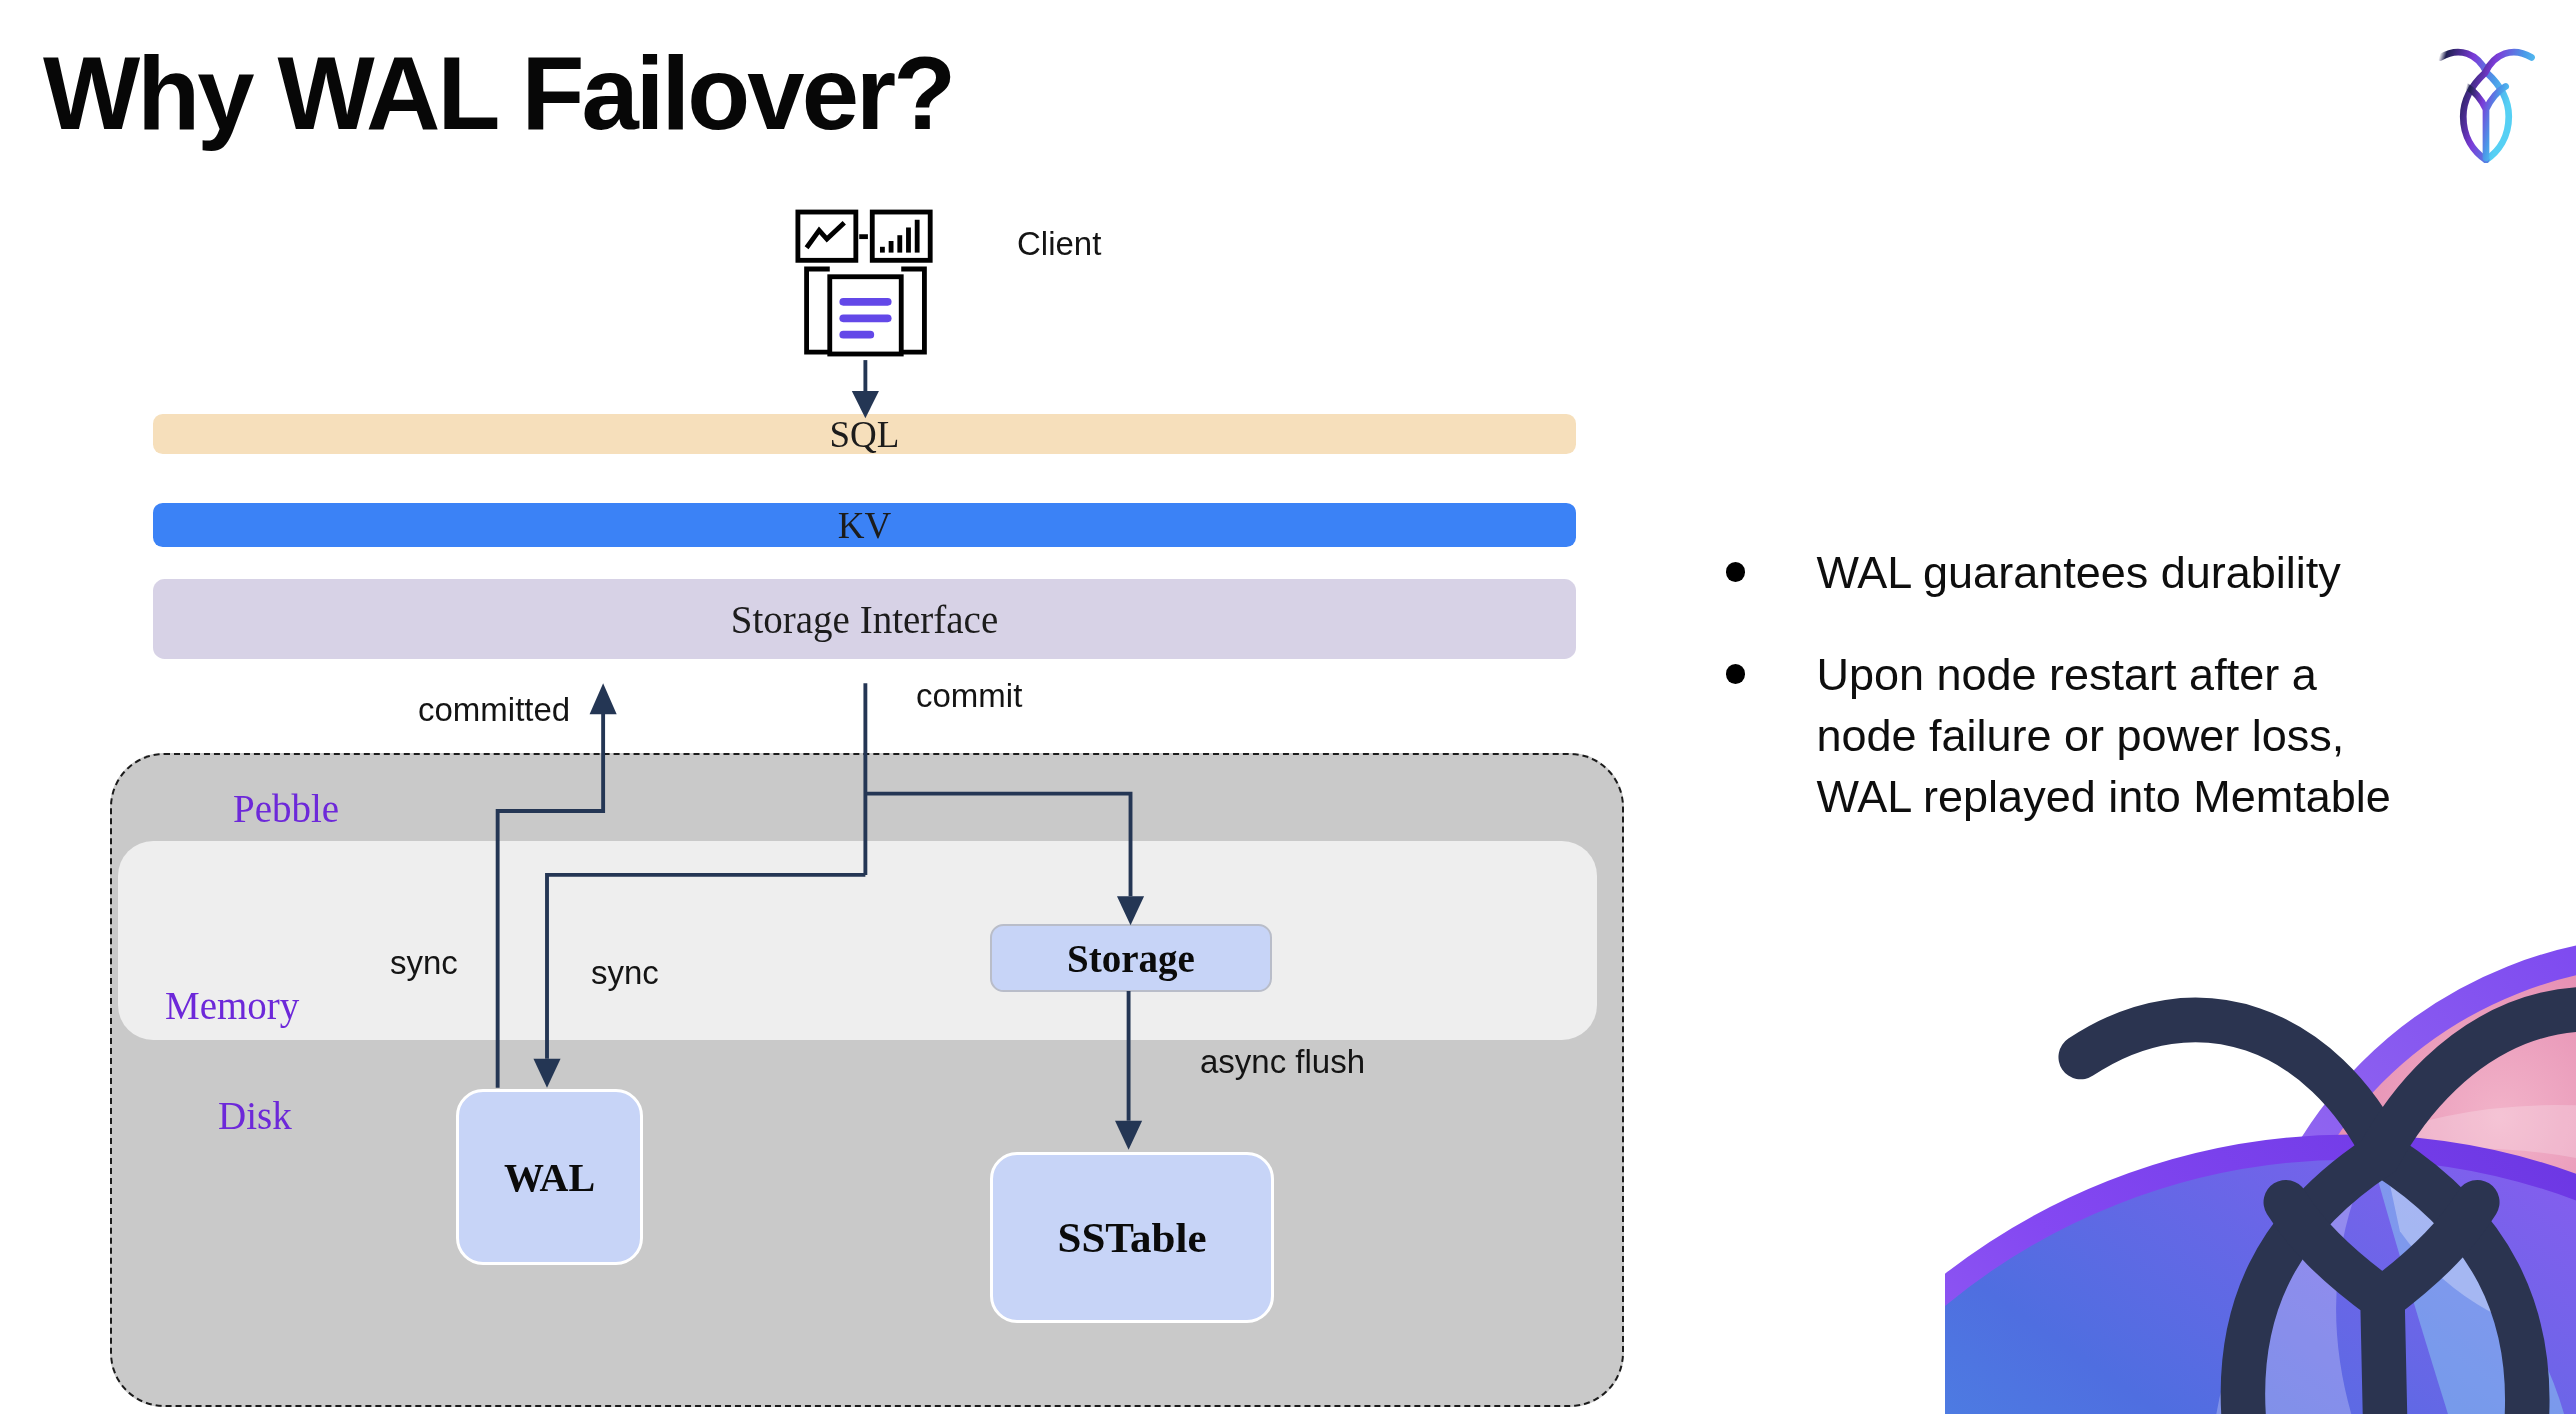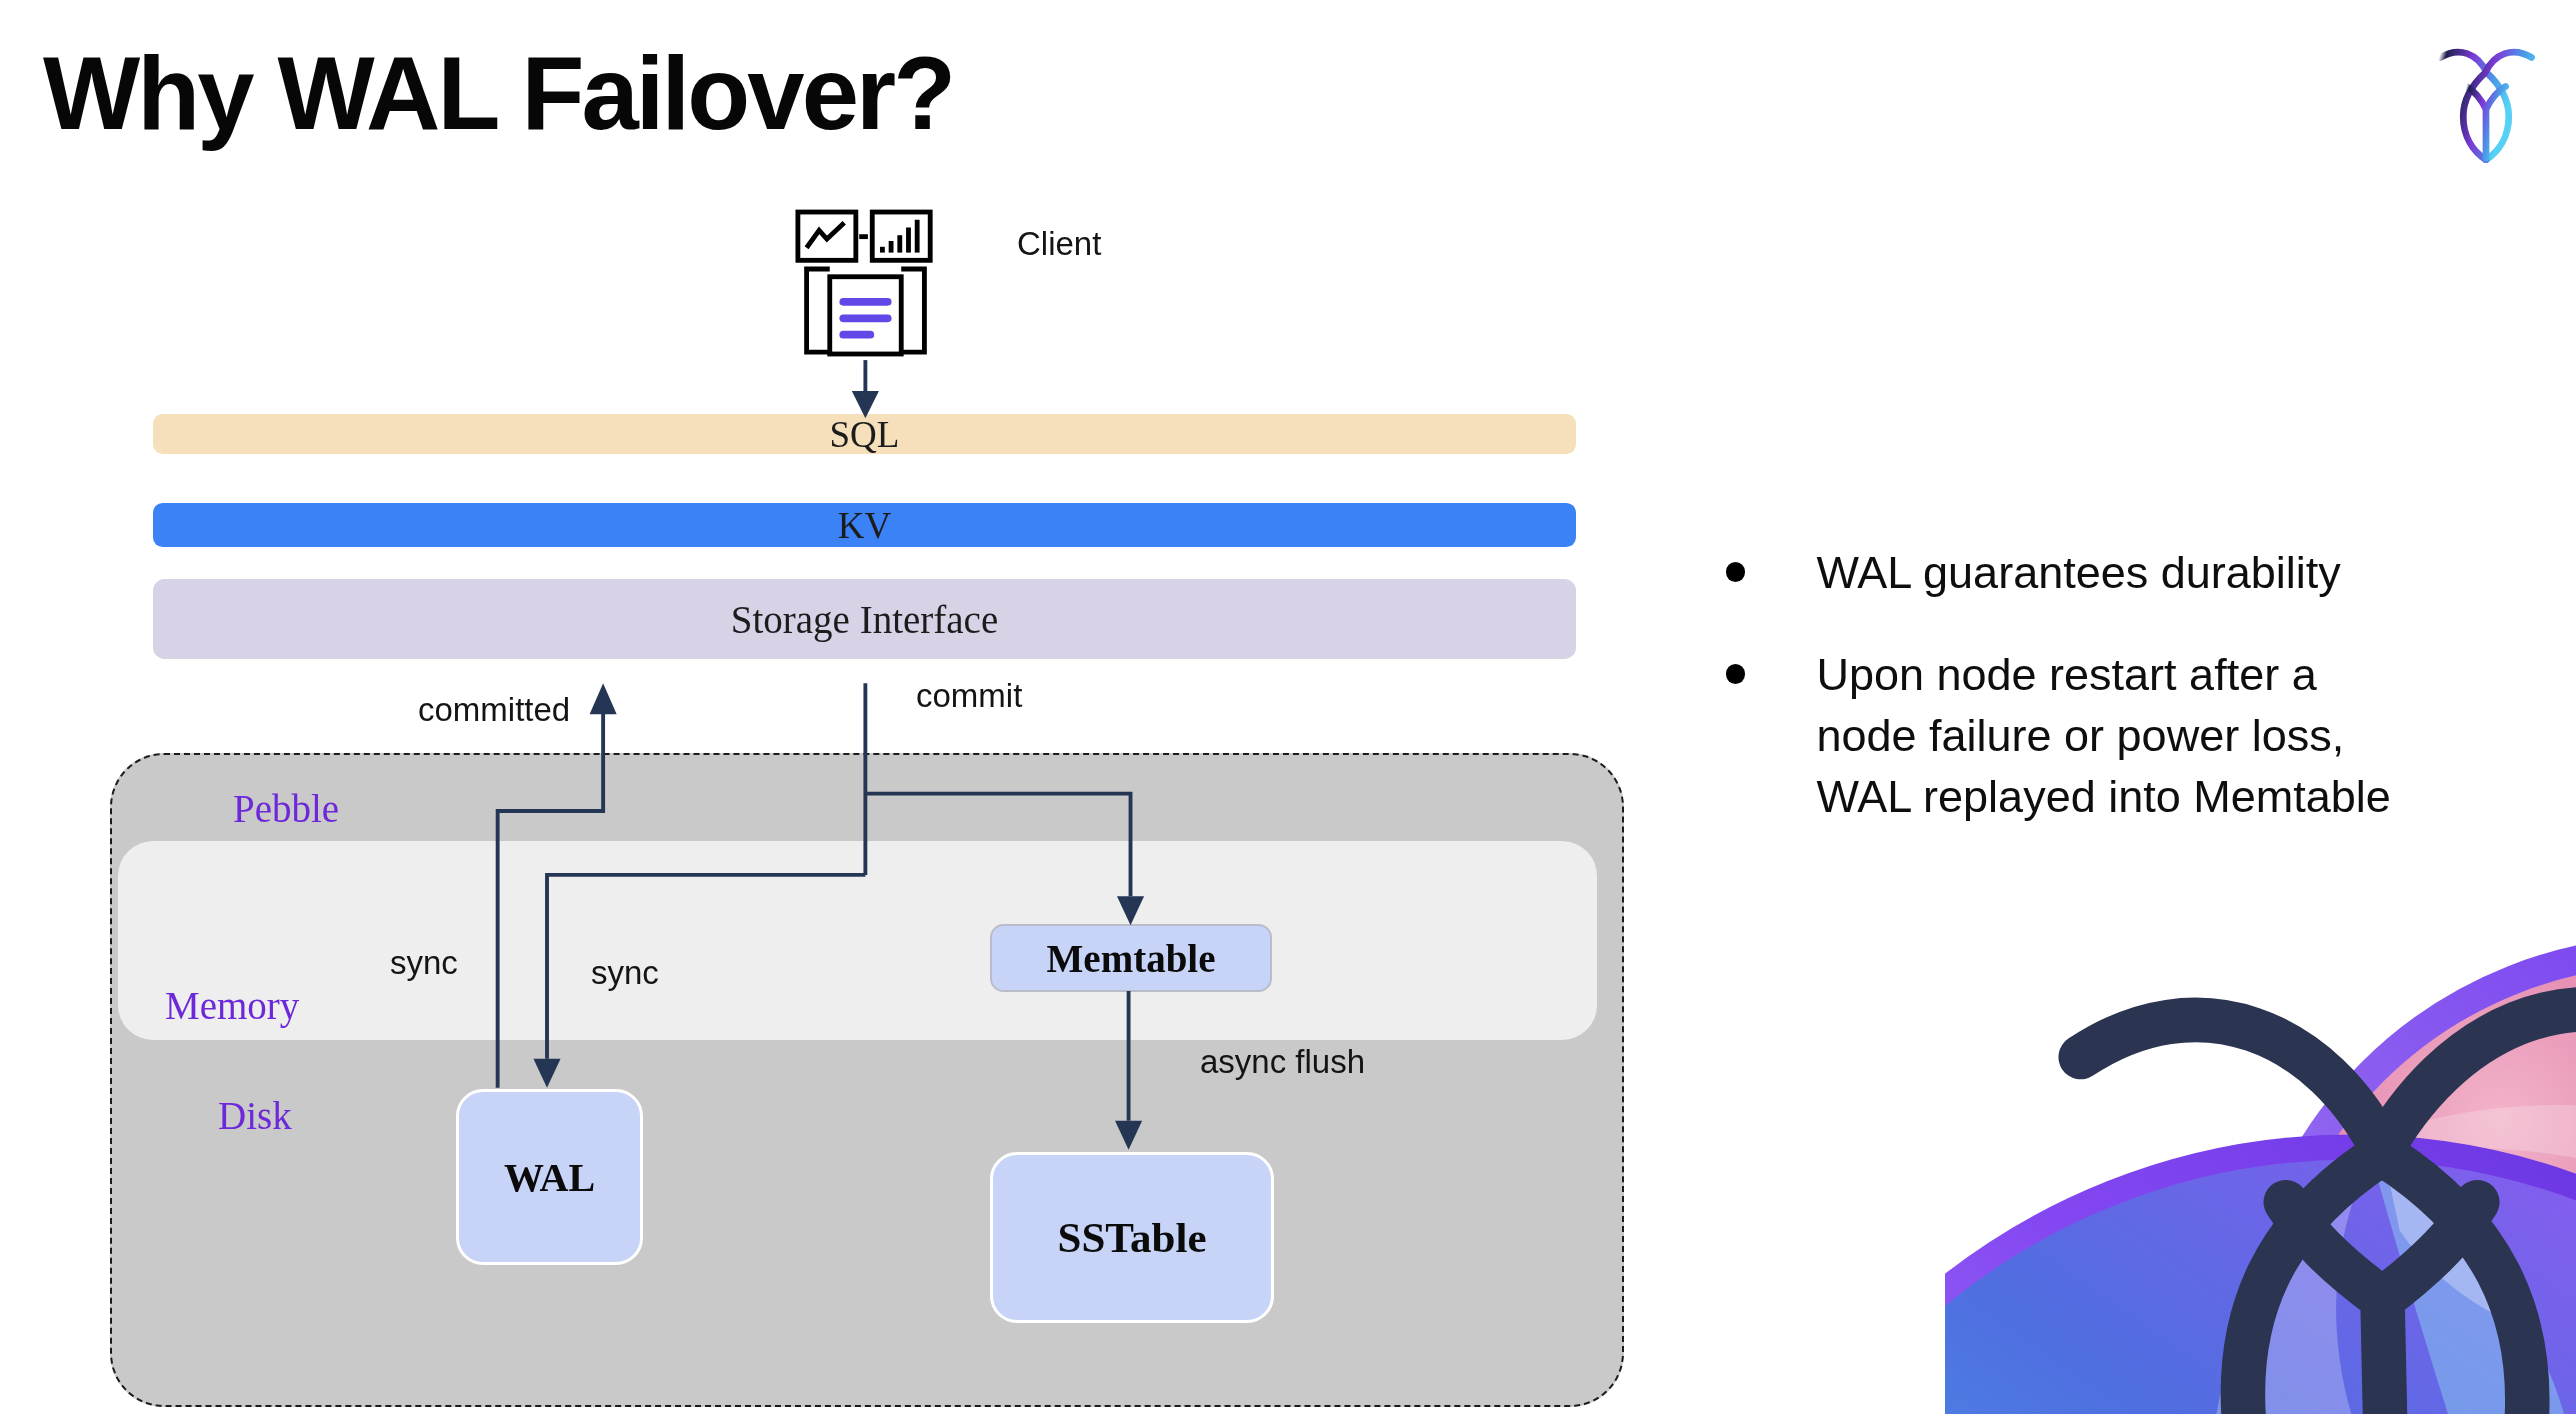--- a/index.html
+++ b/index.html
@@ -143,21 +143,21 @@
   <div class="bar sql">SQL</div>
   <div class="bar kv">KV</div>
   <div class="bar storage">Storage Interface</div>
 
   <div class="pebble"></div>
   <div class="memband"></div>
   <div class="slbl" style="left:225px;top:786px;">Pebble</div>
   <div class="slbl" style="left:157px;top:983px;">Memory</div>
   <div class="slbl" style="left:210px;top:1093px;">Disk</div>
 
-  <div class="node memtable">Memtable</div>
+  <div class="node memtable">Storage</div>
   <div class="node wal">WAL</div>
   <div class="node sstable">SSTable</div>
 
   <svg class="overlay" viewBox="0 0 2662 1462" width="2576" height="1415">
     <g fill="none" stroke="#243654" stroke-width="4">
 
       <line x1="886" y1="372" x2="886" y2="404"></line>
 
       <polyline points="506,1124 506,838 615,838 615,712"></polyline>
 

